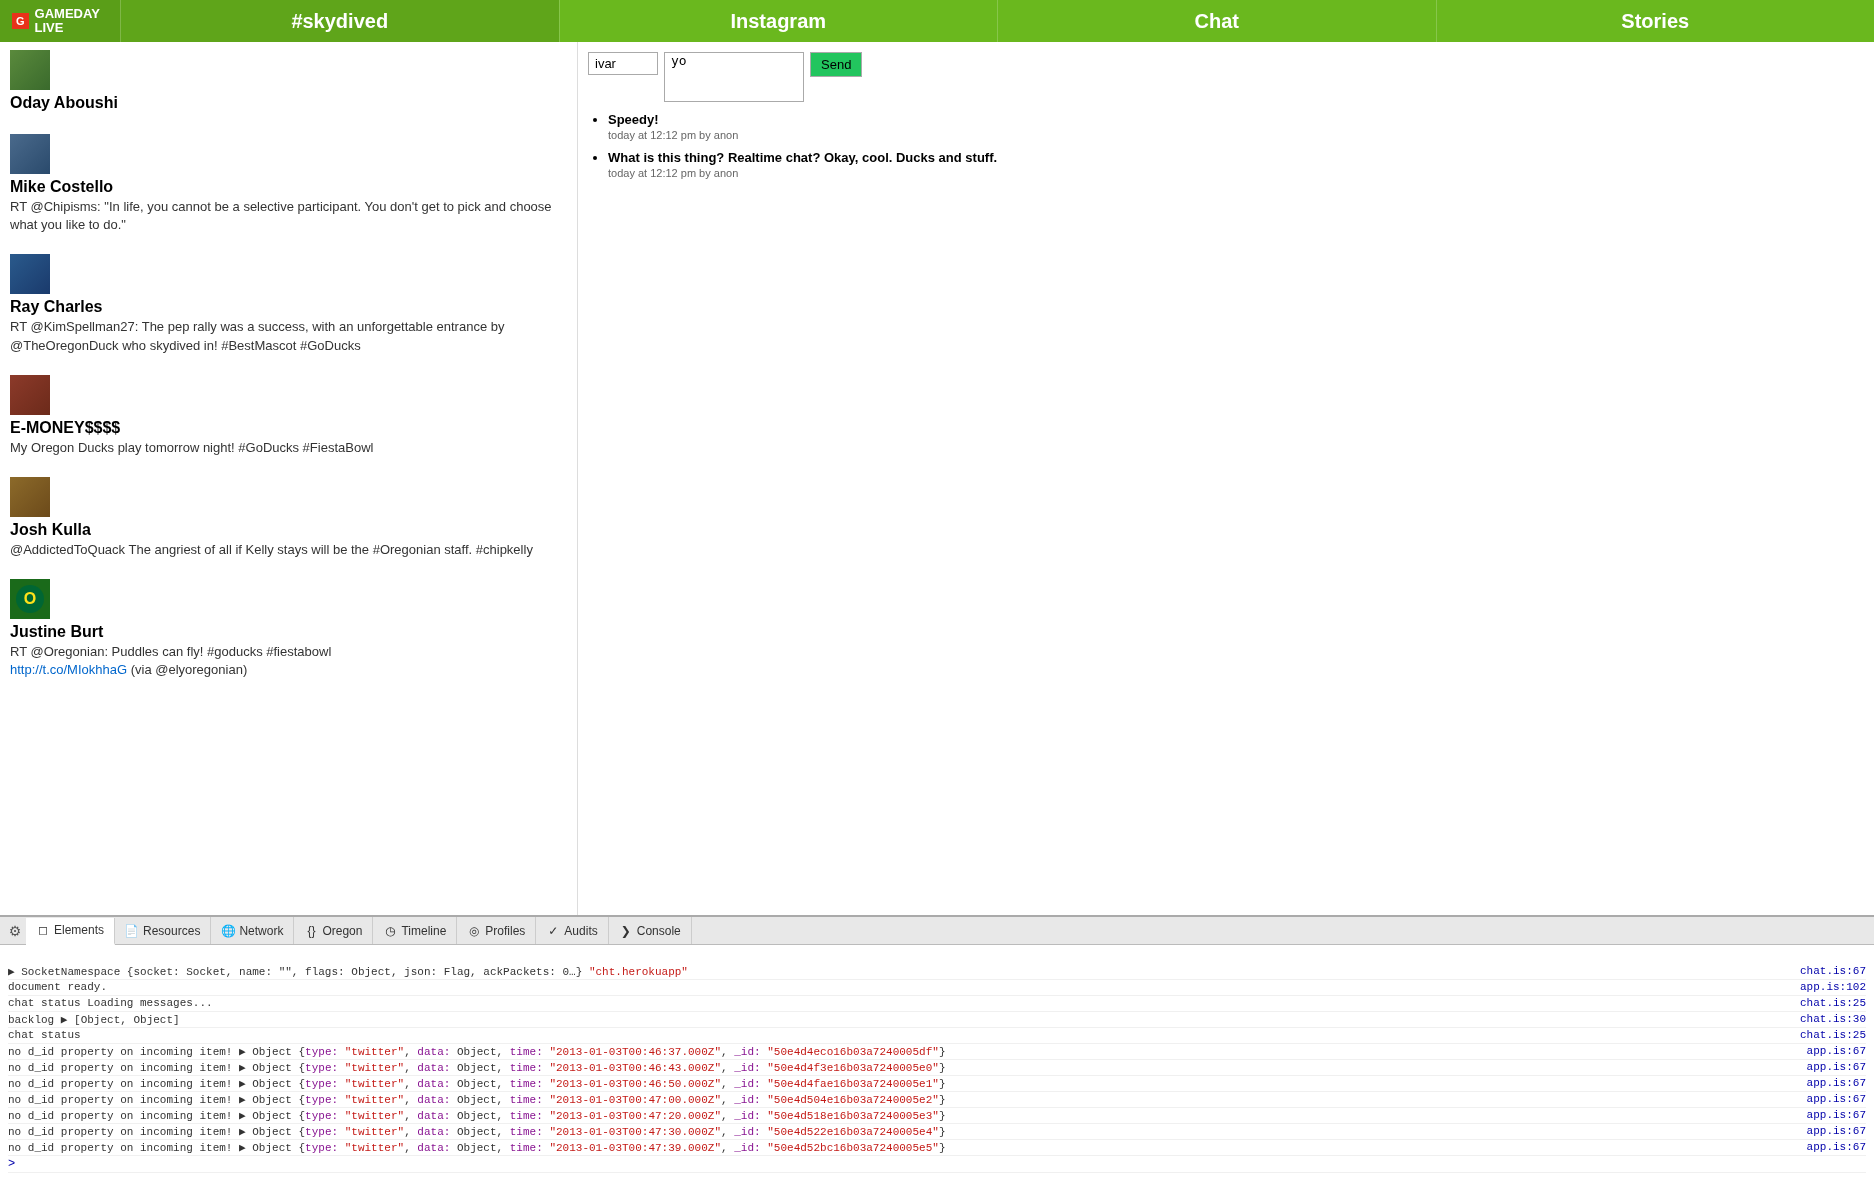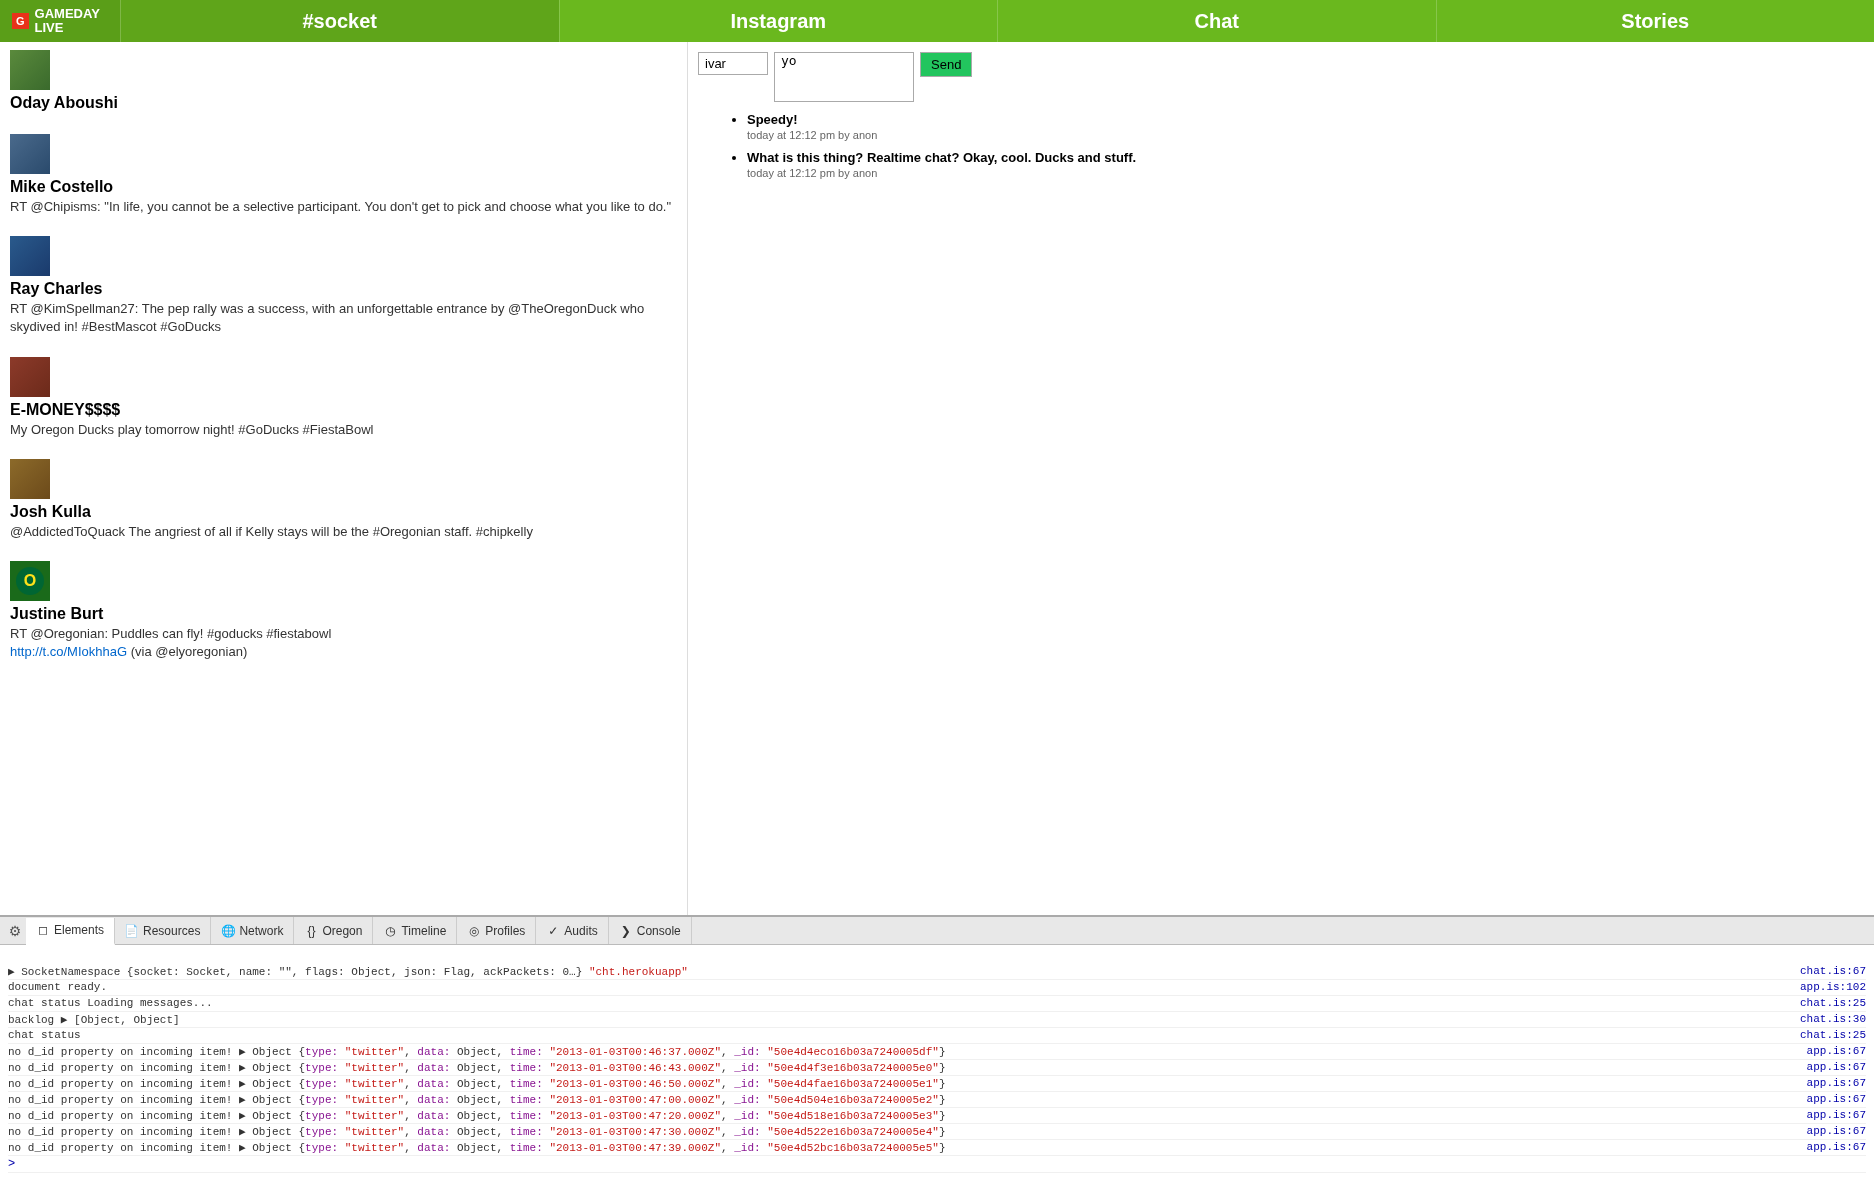--- a/index.html
+++ b/index.html
@@ -57,21 +57,21 @@
     
     #main-content {
       display: flex;
       margin-top: 42px;
       height: calc(1185px - 42px - 270px);
       overflow-y: auto;
     }
 
     
     #feed-column {
-      width: 688px;
+      width: 578px;
       padding: 8px 10px;
       border-right: 1px solid #ddd;
       overflow-y: auto;
     }
 
     .feed-item {
       margin-bottom: 12px;
       padding-bottom: 8px;
     }
     .feed-name {
@@ -128,21 +128,20 @@
       padding: 4px 10px;
       cursor: pointer;
       font-size: 13px;
     }
     #chat-messages {
       list-style: disc;
       padding-left: 20px;
     }
     #chat-messages li {
       margin-bottom: 8px;
-      margin-left: 29px;
     }
     .chat-msg-text {
       font-size: 13px;
       font-weight: bold;
     }
     .chat-msg-time {
       font-size: 11px;
       color: #666;
     }
 
@@ -249,21 +248,21 @@
 <body>
 
 <nav id="top-nav">
   <div id="nav-logo">
     <div class="logo-box">G</div>
     <div class="logo-text">
       <div>GAMEDAY</div>
       <div>LIVE</div>
     </div>
   </div>
-  <div class="nav-section active">#socket</div>
+  <div class="nav-section active">#skydived</div>
   <div class="nav-section">Instagram</div>
   <div class="nav-section">Chat</div>
   <div class="nav-section">Stories</div>
 </nav>
 
 <div id="main-content">
 
   <div id="feed-column">
 
     <div class="feed-item">

